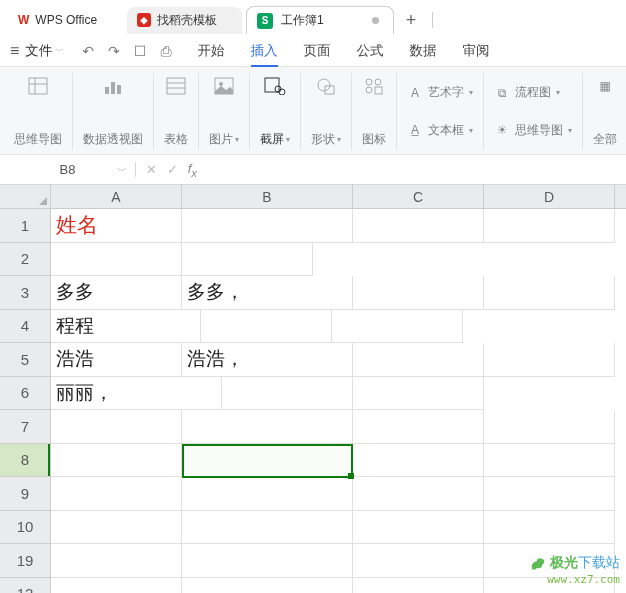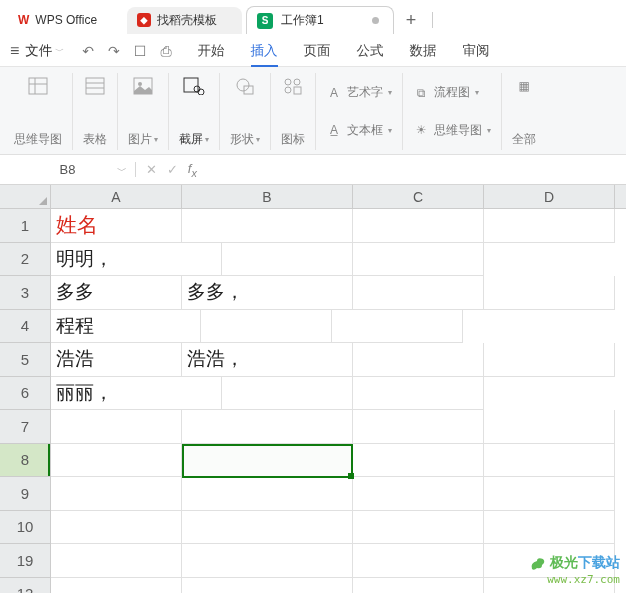--- a/index.html
+++ b/index.html
@@ -69,21 +69,21 @@
 .cells { position: relative; }
 .row { display: flex; height: 33.5px; }
 .cell { border-right: 1px solid #e0e0e0; border-bottom: 1px solid #e0e0e0; padding: 0 5px; font-size: 19px; color: #222; display: flex; align-items: center; font-family: "SimSun", serif; }
 .cell.header-cell { color: #d9291c; font-size: 21px; }
 
 .selection { position: absolute; border: 2px solid #0f7b0f; background: rgba(15,123,15,0.02); pointer-events: none; }
 .selection .handle { position: absolute; right: -3px; bottom: -3px; width: 6px; height: 6px; background: #0f7b0f; }
 
 
 .wm { position: absolute; right: 6px; bottom: 6px; text-align: right; font-size: 11px; line-height: 1.3; pointer-events: none; }
-.wm .l1 { color: #4aa3e0; font-size: 14px; font-weight: bold; }
+.wm .l1 { color: #4aa3e0; font-size: 14px; font-weight: normal; }
 .wm .l1 b { color: #5fbb55; }
 .wm .l2 { color: #7abd4a; font-family: monospace; }
 .wm svg { vertical-align: middle; }
 </style>
 </head>
 <body>
 
 <div class="tabbar">
   <div class="app-tab primary">
     <span class="logo-w">W</span>
@@ -128,20 +128,32 @@
   <div class="rgroup">
     <div class="ico">
         <svg width="20" height="18">
           <rect x="1" y="1" width="18" height="16" fill="none" stroke="#aaa"></rect>
           <line x1="7" y1="1" x2="7" y2="17" stroke="#aaa"></line>
           <line x1="1" y1="7" x2="19" y2="7" stroke="#aaa"></line>
         </svg>
       </div>
     <div class="lbl">
         <span>思维导图</span>
+      </div>
+  </div>
+  <div class="rgroup">
+    <div class="ico">
+        <svg width="20" height="18">
+          <rect x="2" y="10" width="4" height="7" fill="#aaa"></rect>
+          <rect x="8" y="5" width="4" height="12" fill="#aaa"></rect>
+          <rect x="14" y="8" width="4" height="9" fill="#aaa"></rect>
+        </svg>
+      </div>
+    <div class="lbl">
+        <span>数据透视图</span>
       </div>
   </div>
   <div class="rgroup">
     <div class="ico">
         <svg width="20" height="18">
           <rect x="1" y="1" width="18" height="16" fill="none" stroke="#aaa"></rect>
           <line x1="1" y1="6" x2="19" y2="6" stroke="#aaa"></line>
           <line x1="1" y1="11" x2="19" y2="11" stroke="#aaa"></line>
         </svg>
       </div>
@@ -270,21 +282,20 @@
       </div>
     <div class="cells" id="cells">
 
     <div class="row">
           <div class="cell header-cell" style="width: 131px;">姓名</div>
           <div class="cell" style="width: 171px;"></div>
           <div class="cell" style="width: 131px;"></div>
           <div class="cell" style="width: 131px;"></div>
         </div>
         <div class="row">
-          <div class="cell" style="width: 171px;">明明，</div>
           <div class="cell" style="width: 131px;"></div>
           <div class="cell" style="width: 131px;"></div>
         </div>
         <div class="row">
           <div class="cell" style="width: 131px;">多多</div>
           <div class="cell" style="width: 171px;">多多，</div>
           <div class="cell" style="width: 131px;"></div>
           <div class="cell" style="width: 131px;"></div>
         </div>
         <div class="row">

